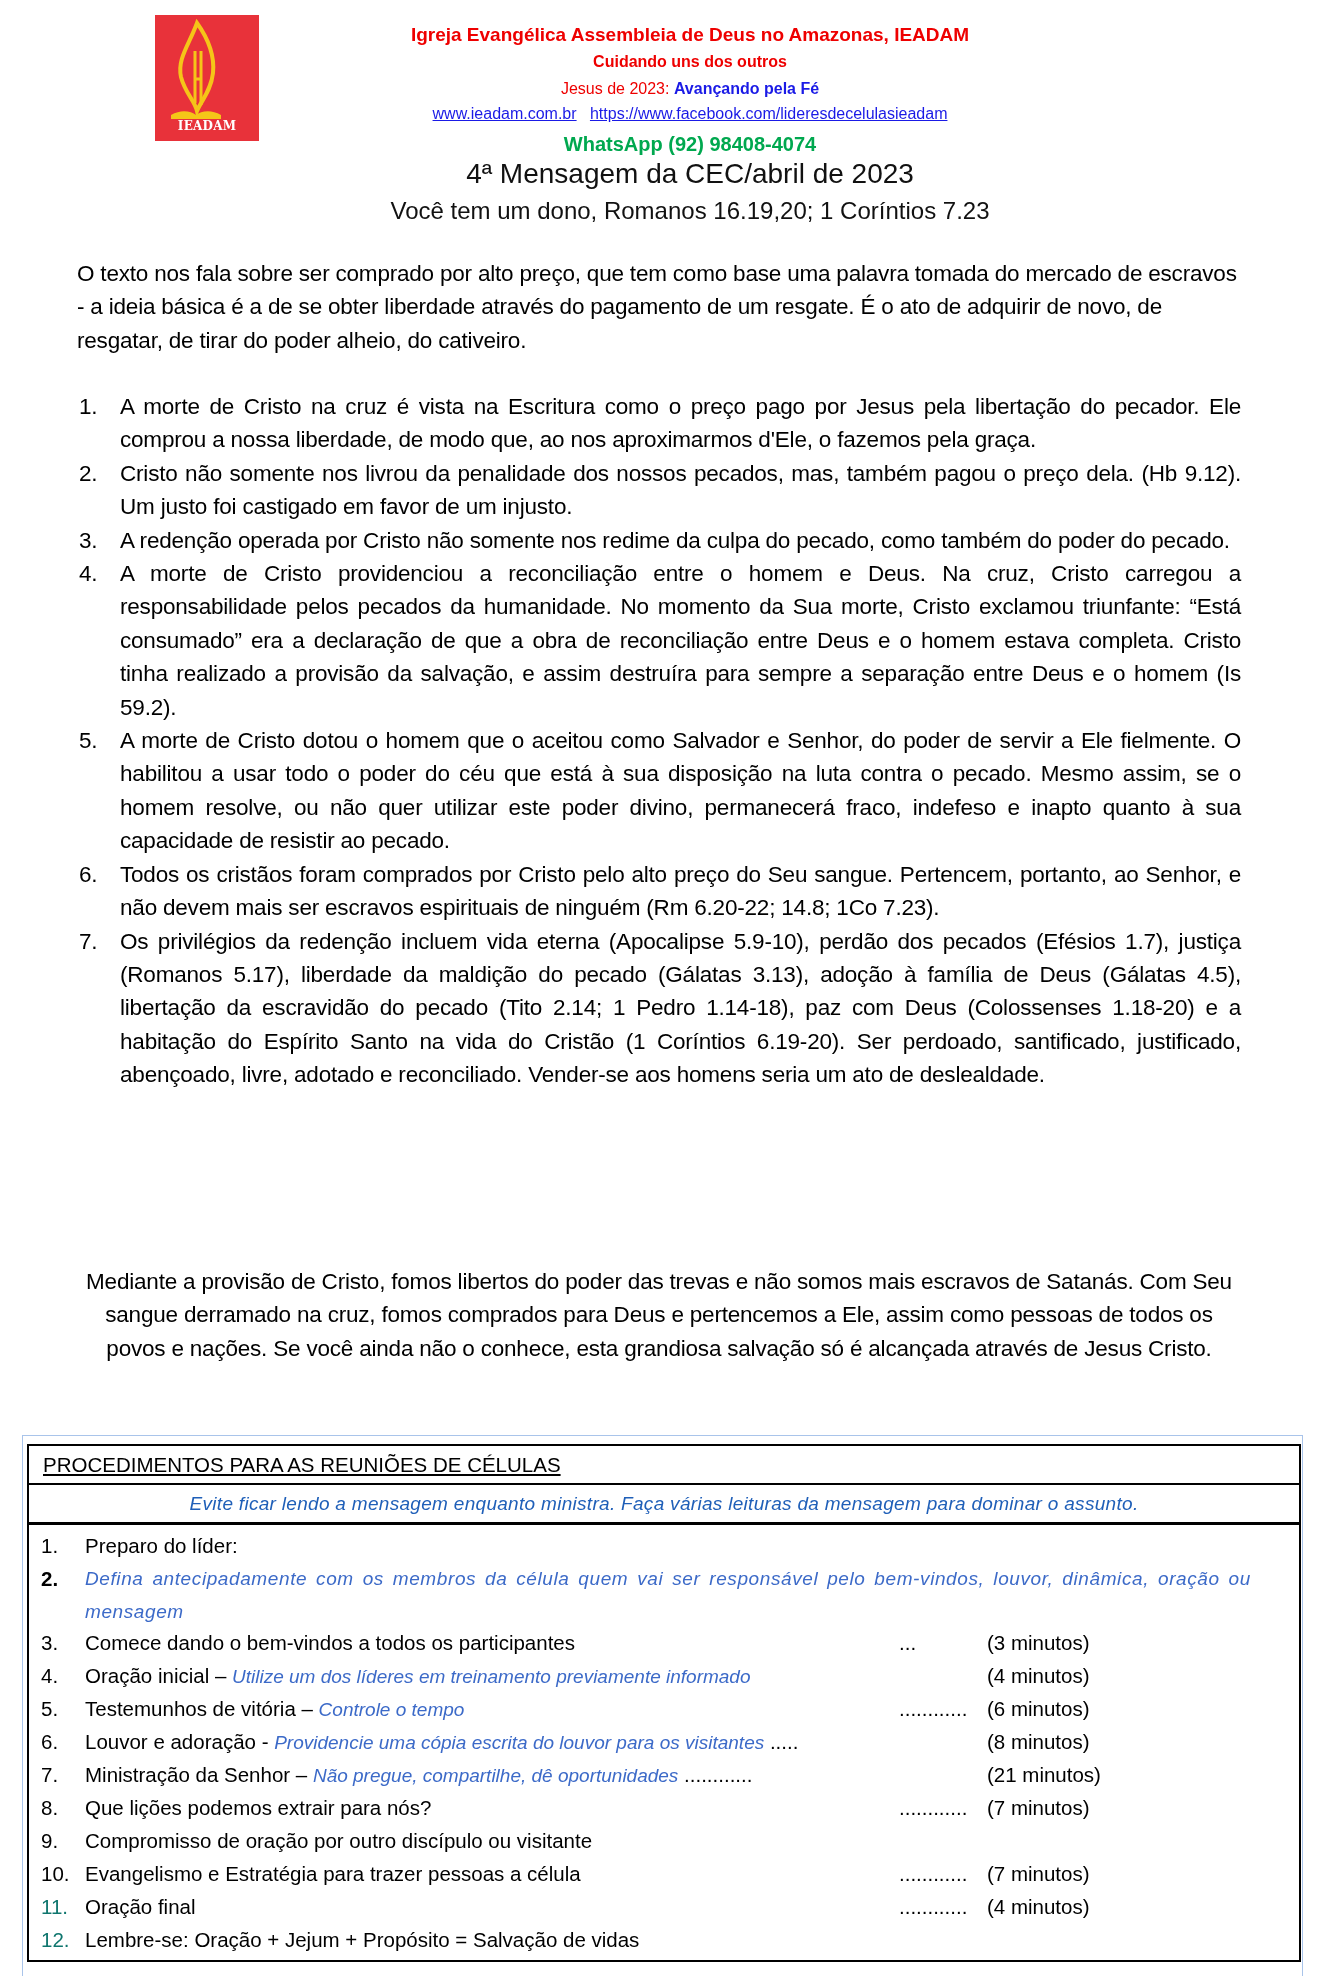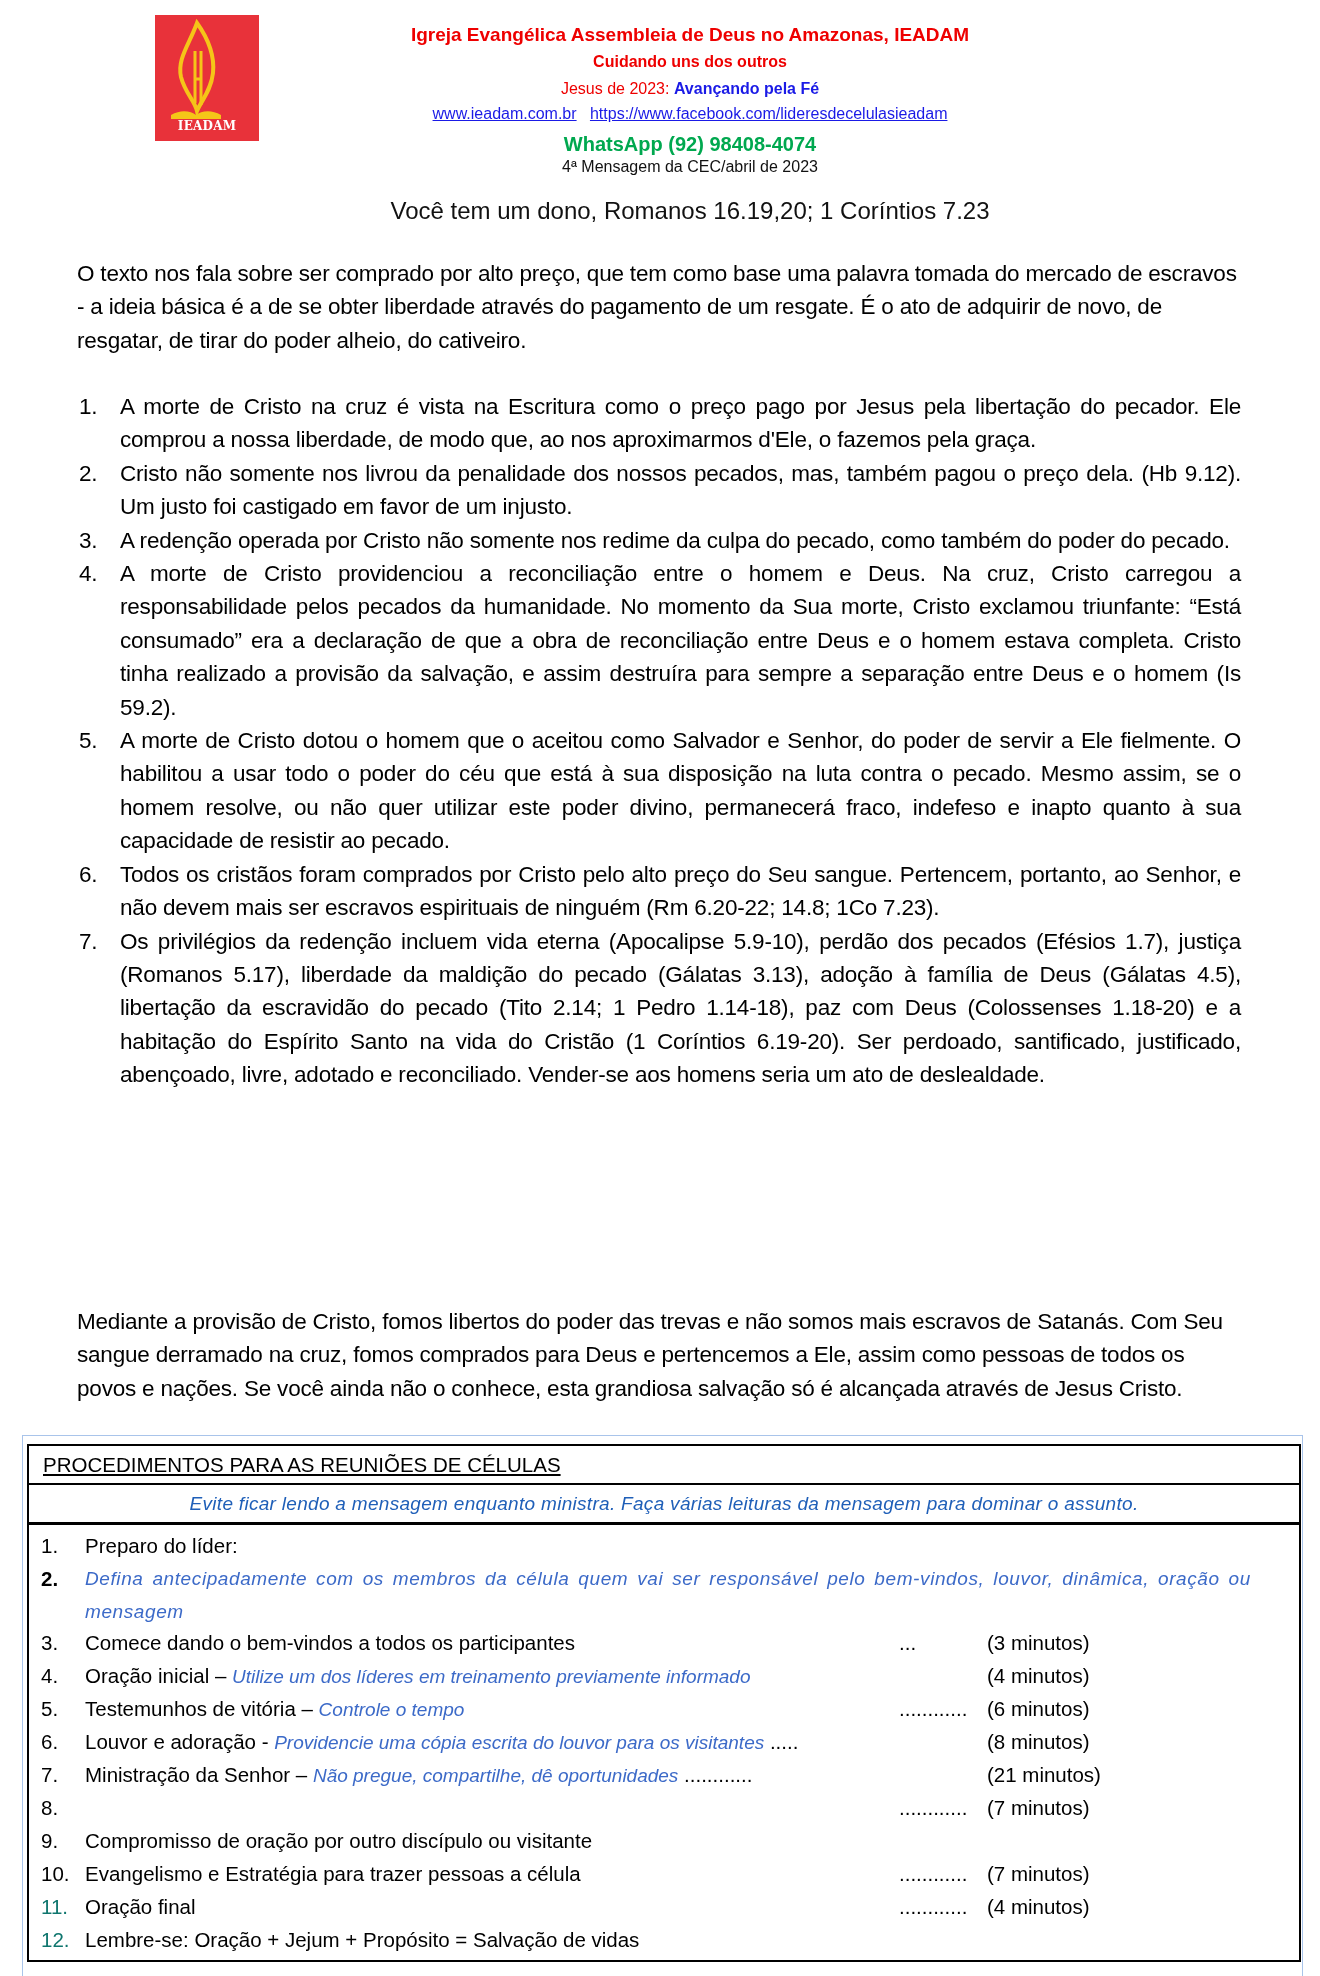--- a/index.html
+++ b/index.html
@@ -12,30 +12,30 @@
           color:#fff; font-family:"DejaVu Serif", serif; font-weight:bold; font-size:12px; letter-spacing:0.2px; }
   .hdr { position:absolute; left:300px; width:780px; text-align:center;
          font-family:"Liberation Sans", sans-serif; }
   .h-title { top:24px; color:#ee0000; font-weight:bold; font-size:19px; }
   .h-sub { top:53px; color:#ee0000; font-weight:bold; font-size:16px; }
   .h-tema { top:80px; font-size:16px; color:#ee0000; }
   .h-tema b { color:#1a1ae6; }
   .h-links { top:105px; font-size:16px; }
   .h-links a { color:#1a1ae6; text-decoration:underline; }
   .h-whats { top:133px; color:#00a84f; font-weight:bold; font-size:20px; }
-  .h-msg { top:158px; color:#111; font-size:16px; font-family:"Liberation Sans", sans-serif; }
+  .h-msg { top:158px; color:#111; font-size:28px; font-family:"Liberation Sans", sans-serif; }
   .h-verse { top:197px; color:#111; font-size:24px; font-family:"Liberation Sans", sans-serif; }
   .body-text { position:absolute; left:77px; width:1164px; font-size:22.5px; line-height:33.4px;
                font-family:"Liberation Sans", sans-serif; text-align:justify; letter-spacing:-0.2px; }
   .intro { top:257px; text-align:left; }
   ol.points { position:absolute; left:77px; top:390px; width:1164px; margin:0; padding:0; list-style:none;
               font-size:22.5px; line-height:33.4px; font-family:"Liberation Sans", sans-serif; letter-spacing:-0.2px; }
   ol.points li { position:relative; padding-left:43px; text-align:justify; }
   ol.points li .num { position:absolute; left:2px; top:0; }
-  .closing { top:1265px; text-align:left;margin-top:40px; }
+  .closing { top:1265px; text-align:center; }
   .outer-box { position:absolute; left:22px; top:1435px; width:1279px; height:560px;
                border-left:1px solid #a9c4ea; border-top:1px solid #a9c4ea; border-right:1px solid #a9c4ea; }
   .proc { position:absolute; left:27px; top:1444px; width:1270px; border:2px solid #000;
           font-family:"Liberation Sans", sans-serif; }
   .proc-head { height:37px; border-bottom:2px solid #000; font-size:20.5px; line-height:37px; padding-left:14px; }
   .proc-head span { text-decoration:underline; }
   .proc-tip { height:37px; border-bottom:3px solid #000; font-size:19px; line-height:37px; text-align:center;
               font-style:italic; color:#1f5fb8; letter-spacing:0.3px; }
   .proc-list { padding:4px 0 4px 0; }
   .row { position:relative; height:33px; line-height:33px; font-size:20.5px; }
@@ -122,20 +122,21 @@
       <span class="t"><span>Louvor e adoração - </span><span class="i">Providencie uma cópia escrita do louvor para os visitantes</span><span> .....</span></span>
       <span class="min">(8 minutos)</span>
     </div>
     <div class="row">
       <span class="n">7.</span>
       <span class="t"><span>Ministração da Senhor – </span><span class="i">Não pregue, compartilhe, dê oportunidades</span><span> ............</span></span>
       <span class="min">(21 minutos)</span>
     </div>
     <div class="row">
       <span class="n">8.</span>
+      <span class="t"><span>Que lições podemos extrair para nós?</span></span>
       <span class="dots">............</span>
       <span class="min">(7 minutos)</span>
     </div>
     <div class="row">
       <span class="n">9.</span>
       <span class="t"><span>Compromisso de oração por outro discípulo ou visitante</span></span>
     </div>
     <div class="row">
       <span class="n">10.</span>
       <span class="t"><span>Evangelismo e Estratégia para trazer pessoas a célula</span></span>

